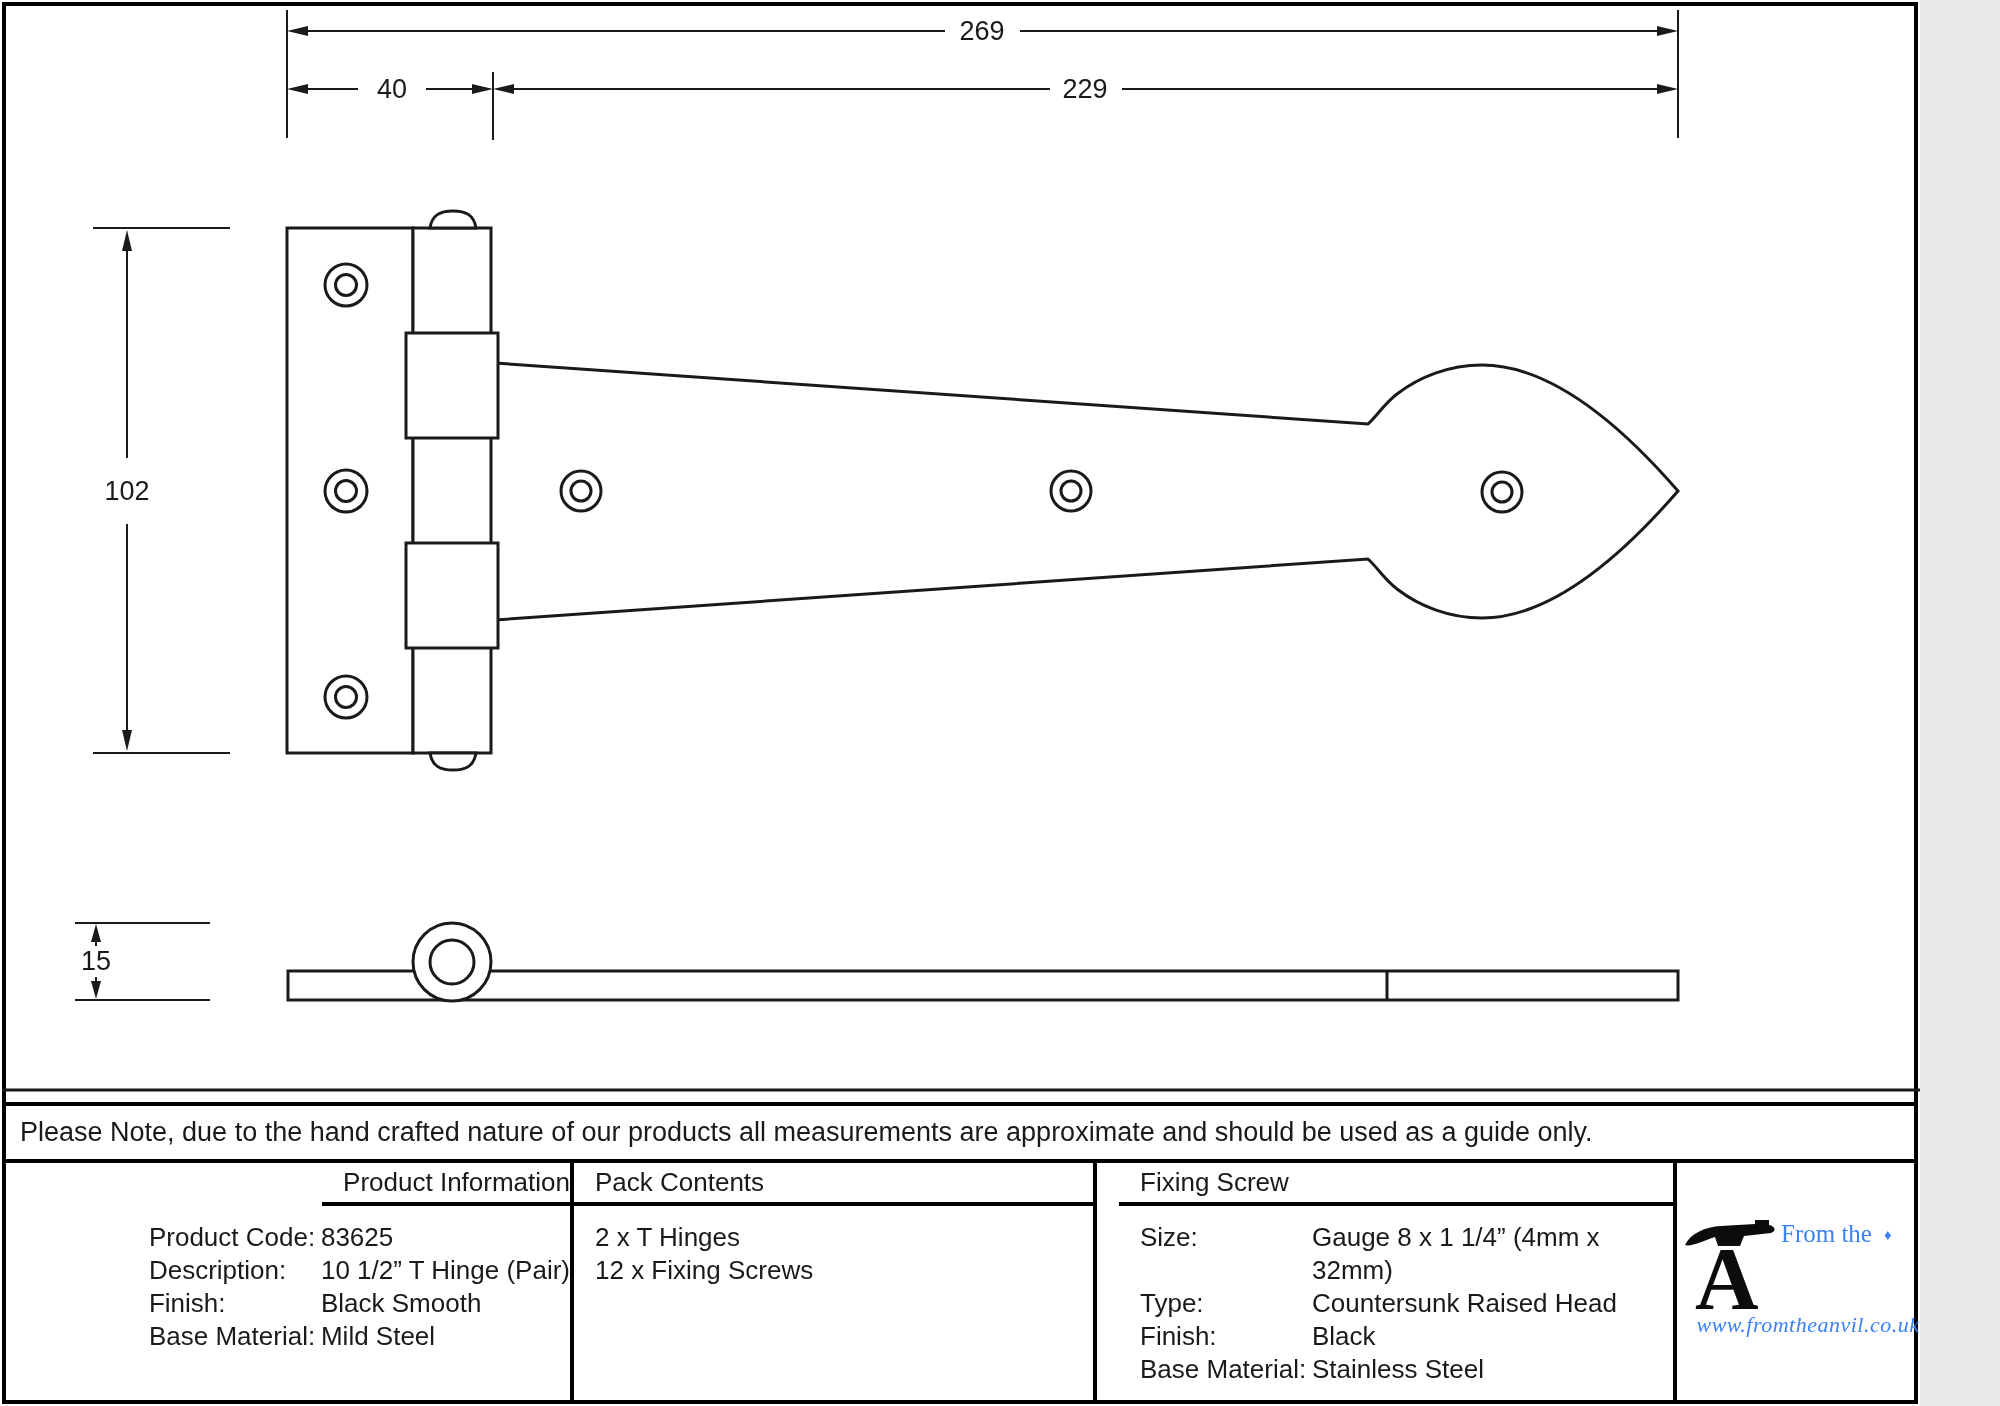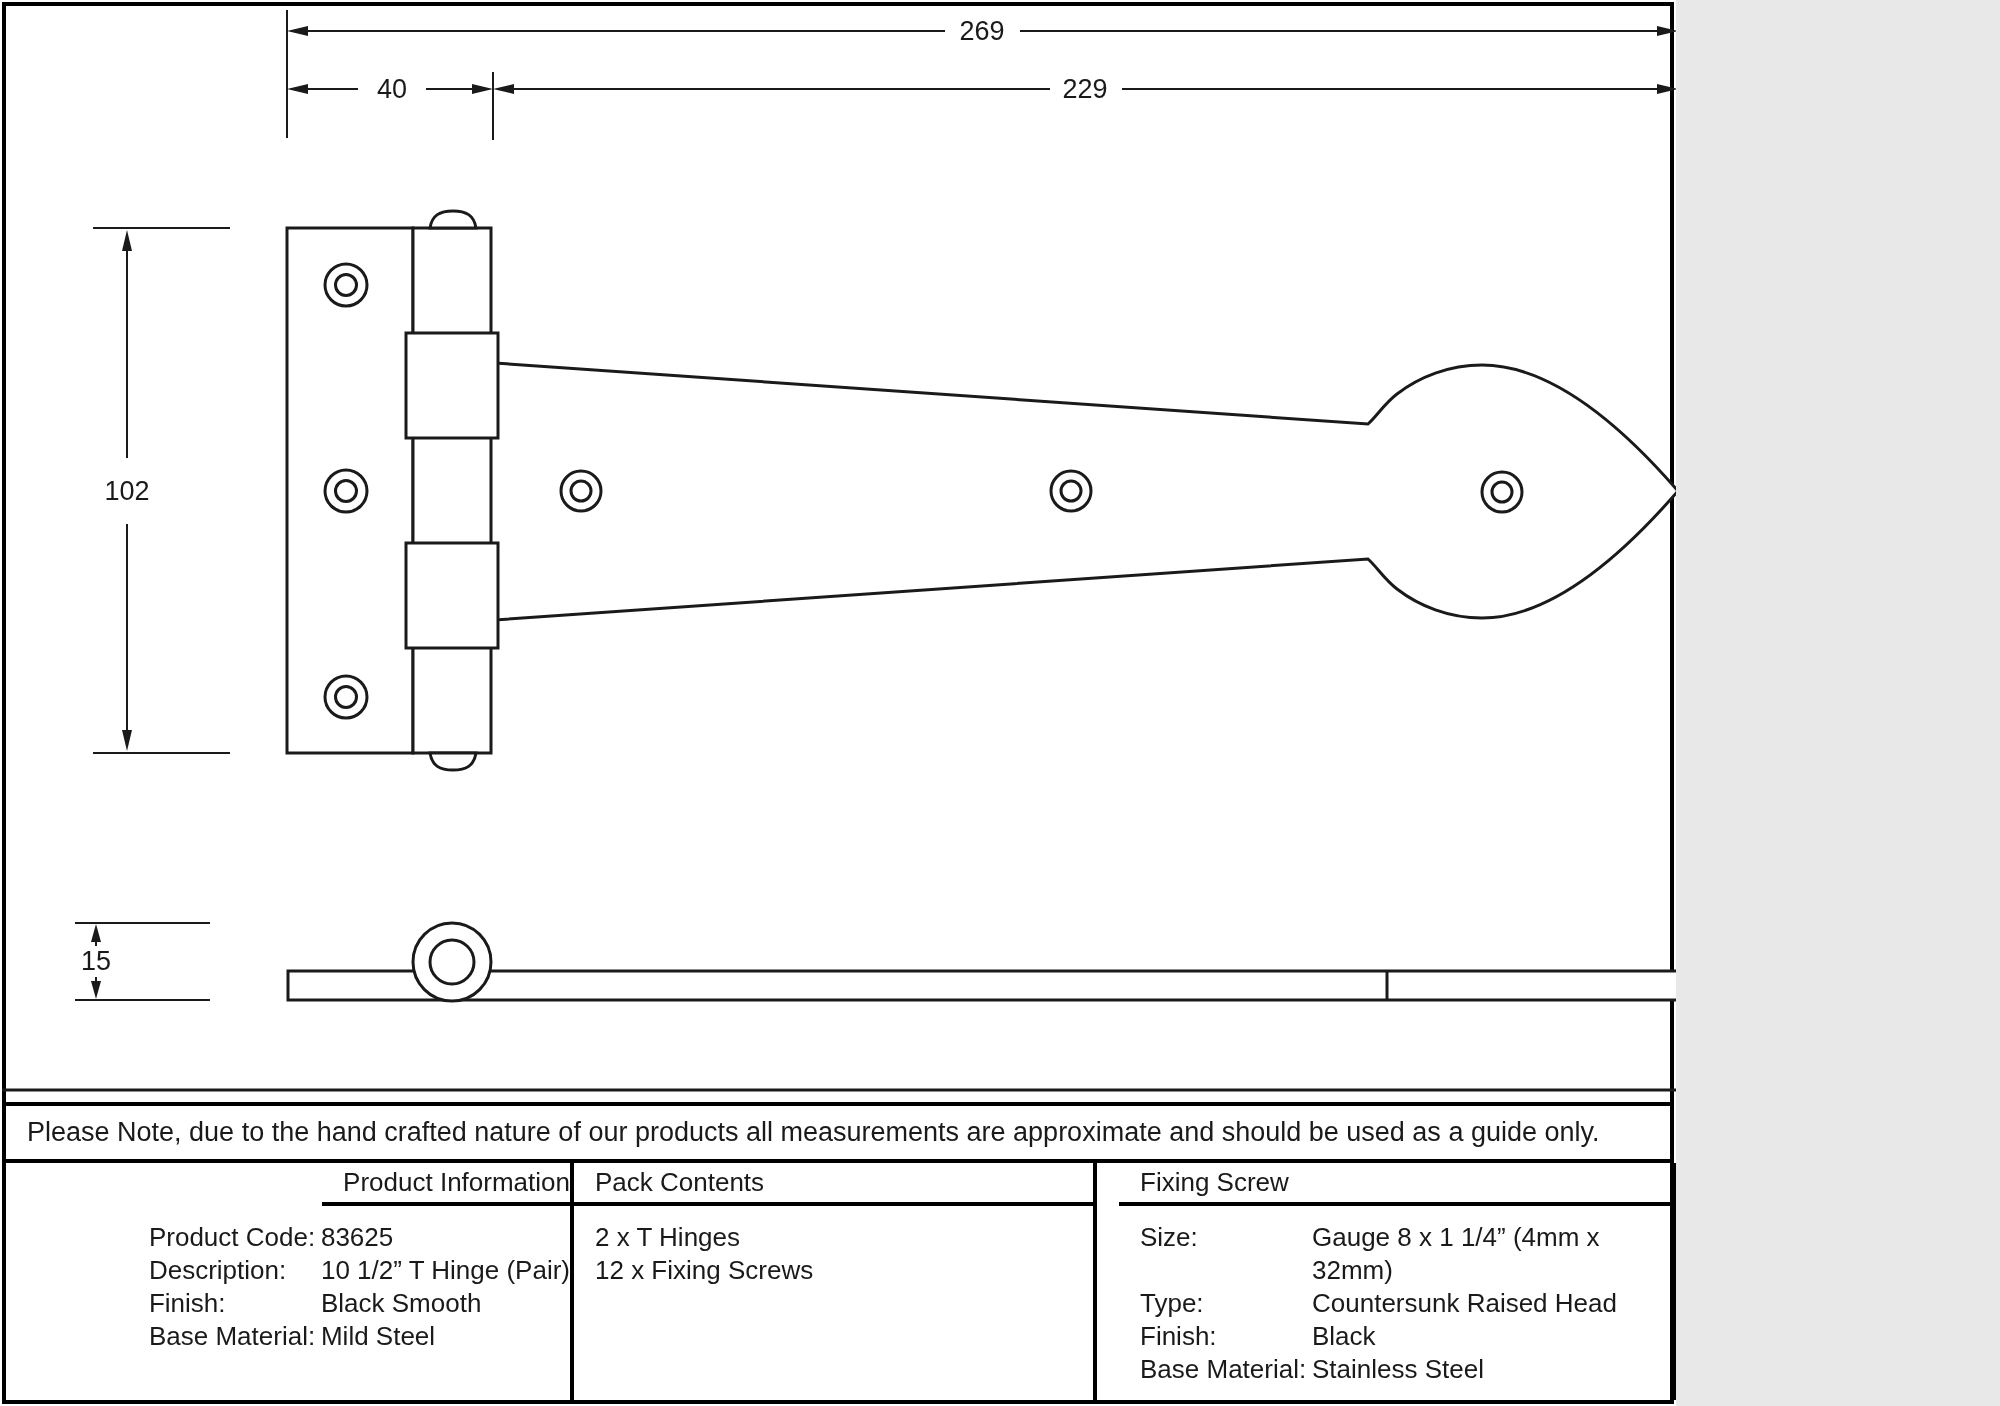--- a/index.html
+++ b/index.html
@@ -1,18 +1,18 @@
 <!DOCTYPE html>
 <html><head>
 <meta charset="utf-8">
 <style>
   html,body{margin:0;padding:0;background:#e8e8e8;}
   .page{
     position:relative;
-    width:1676px;height:1406px;
+    width:1920px;height:1406px;
     background:#ffffff;
     font-family:"Liberation Sans",sans-serif;
     color:#1a1a1a;
     overflow:hidden;
     text-decoration:underline;
   }
   .page-border{
     position:absolute;left:2px;top:2px;right:2px;bottom:2px;
     border:4px solid #000;
     pointer-events:none;
@@ -29,21 +29,21 @@
   .sheet-table{
     position:absolute;left:2px;right:2px;top:1102px;bottom:2px;
     border:4px solid #000;
     display:flex;flex-direction:column;
     background:#fff;
   }
   .note-row{
     height:53px;flex:0 0 auto;
     border-bottom:4px solid #000;
     display:flex;align-items:center;
-    padding-left:21px;
+    padding-left:14px;
     font-size:27px;
   }
   .body-row{display:flex;flex:1;min-height:0;}
   .col{border-right:4px solid #000;display:flex;flex-direction:column;}
   .col-1{width:564px;flex:0 0 auto;align-items:flex-end;}
   .col-2{width:519px;flex:0 0 auto;}
   .col-3{width:554px;flex:0 0 auto;padding-left:22px;}
   .col-4{flex:1;border-right:none;display:flex;align-items:center;justify-content:center;}
   .col-header{
     height:39px;flex:0 0 auto;

